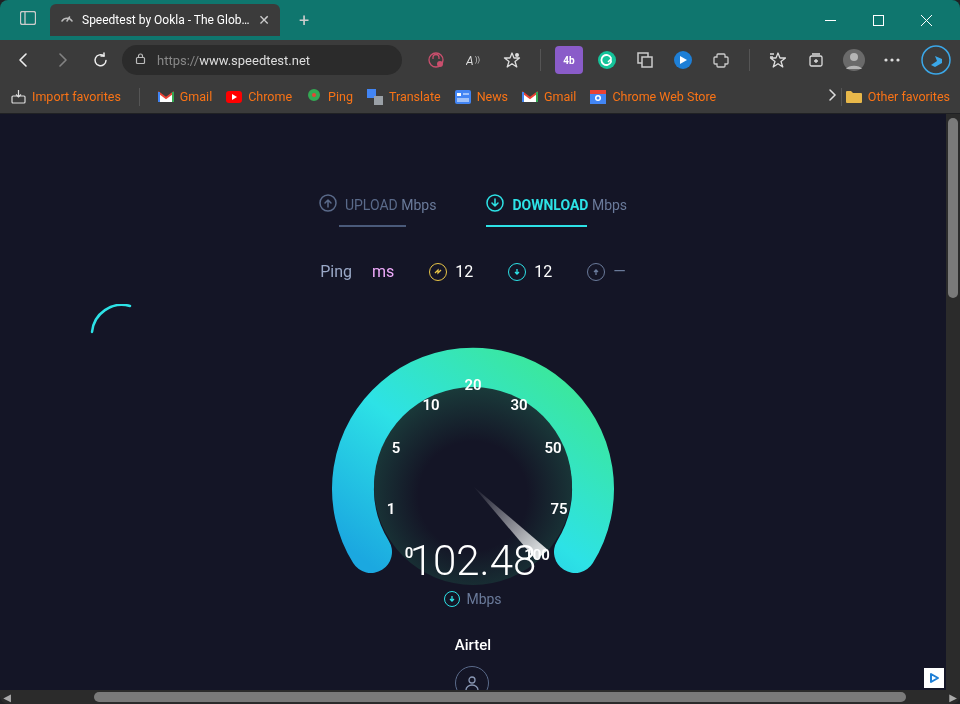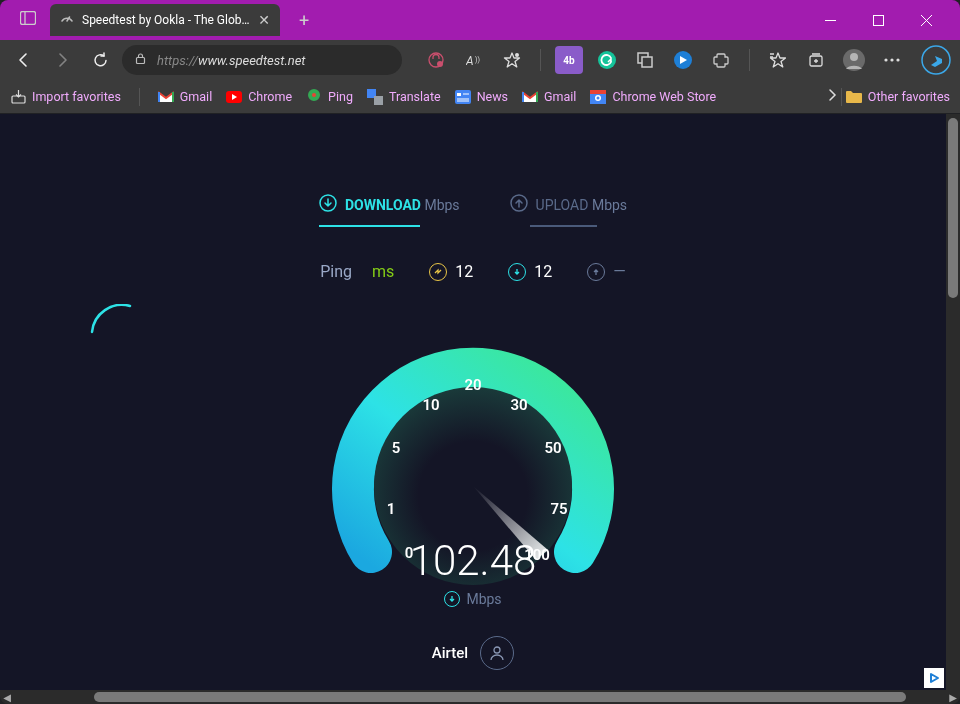--- a/index.html
+++ b/index.html
@@ -1,62 +1,62 @@
 <!DOCTYPE html>
 <html><head>
 <meta charset="utf-8">
 <style>
 * { margin: 0; padding: 0; box-sizing: border-box; font-family: -apple-system, BlinkMacSystemFont, "Segoe UI", Roboto, sans-serif; }
 body { width: 960px; height: 704px; background: #202124; color: #fff; overflow: hidden; border-radius: 8px; position: relative; }
-.titlebar { height: 40px; display: flex; align-items: center; background: #a21caf; }
+.titlebar { height: 40px; display: flex; align-items: center; background: #0f766e; }
 .tab-strip { display: flex; align-items: center; margin-left: 50px; }
 .tablist-icon { width: 36px; height: 36px; display: flex; align-items: center; justify-content: center; position:absolute; left:12px; top:2px;}
 .tab { background: #3b3b3b; height: 32px; display: flex; align-items: center; padding: 0 10px; border-radius: 6px 6px 0 0; gap: 8px; width: 230px; }
 .tab-title { font-size: 12px; color: #fff; white-space: nowrap; overflow: hidden; text-overflow: ellipsis; flex:1; }
 .tab-close { font-size: 14px; color: #ccc; }
 .newtab { margin-left: 10px; color: #ccc; font-size: 18px; width:28px; height:28px; display:flex; align-items:center; justify-content:center; }
 .win-controls { margin-left: auto; display: flex; gap: 12px; padding: 0 16px; }
 .win-btn { width: 36px; height: 30px; display: flex; align-items: center; justify-content: center; color: #fff; }
 .toolbar { height: 40px; display: flex; align-items: center; background: #3b3b3b; padding: 0 8px; gap: 6px; }
 .tbtn { width: 32px; height: 32px; display: flex; align-items: center; justify-content: center; color: #ccc; border-radius:4px; }
-.addr { flex: 0 0 auto; width: 280px; height: 30px; background: #2b2b2b; border-radius: 15px; display: flex; align-items: center; padding: 3px 12px; gap: 10px; font-size: 13px; color: #ddd; font-style: italic; }
+.addr { flex: 0 0 auto; width: 280px; height: 30px; background: #2b2b2b; border-radius: 15px; display: flex; align-items: center; padding: 3px 12px; gap: 10px; font-size: 13px; color: #ddd; }
 .addr .url-prefix { color: #888; }
 .tool-spacer { flex: 1; }
 .ext-row { display:flex; gap:10px; align-items:center; }
 .ext { width:28px; height:28px; display:flex; align-items:center; justify-content:center; border-radius:4px; }
 .ext svg { display:block; }
 .sep { width:1px; height:22px; background:#555; margin:0 4px; }
 .bing { width:32px;height:32px; border-radius:50%; display:flex;align-items:center;justify-content:center; margin-left:4px; }
 .bookmarks { height: 34px; display: flex; align-items: center; background: #3b3b3b; padding: 0 10px; gap: 14px; border-bottom: 1px solid #202124; font-size: 12.5px; }
-.bm { display: flex; align-items: center; gap: 6px; color: #f0abfc; }
+.bm { display: flex; align-items: center; gap: 6px; color: #f97316; }
 .bm-icon { width:16px; height:16px; display:flex; align-items:center; justify-content:center; }
 .bm-right { margin-left: auto; display:flex; align-items:center; gap:0; }
 .content { position: absolute; top: 114px; left: 0; right: 14px; bottom: 14px; background: #141526; overflow:hidden; }
 .tabsrow { display: flex; justify-content: center; gap: 50px; margin-top: 80px; }
 .stab { display: flex; align-items: center; gap: 8px; font-size: 14px; position:relative; padding-bottom:12px; }
 .stab.active { color: #2de2e6; }
 .stab.inactive { color: #5a6a8a; }
 .stab .underline { position:absolute; bottom:0; left:0; right:40px; height:2px; background:#2de2e6; }
 .stab.inactive .underline { background:#4a5a7a; left:20px; right:30px; }
 .unit { color: #6a7a9a; font-weight:normal; }
 .pingrow { display: flex; justify-content: center; gap: 35px; margin-top: 35px; font-size: 16px; }
 .ping-label { color: #9aa8c7; }
-.ping-ms { color: #84cc16; }
+.ping-ms { color: #f0abfc; }
 .ping-stat { display:flex; align-items:center; gap:8px; color:#fff; }
 .ping-ic { width:18px; height:18px; border:1.5px solid; border-radius:50%; display:flex; align-items:center; justify-content:center; font-size:10px; }
 .ic-yellow { border-color:#e8c547; color:#e8c547; }
 .ic-teal { border-color:#2de2e6; color:#2de2e6; }
 .ic-gray { border-color:#6a7a9a; color:#6a7a9a; }
 .gauge-wrap { position: relative; width: 300px; height: 280px; margin: 55px auto 0; text-align:center; }
 .gauge-wrap svg { display:block; margin:0 auto; }
 .speed-val { font-size: 42px; font-weight: 300; color: #fff; margin-top:-60px; position:relative; }
 .speed-unit { font-size: 14px; color: #6a7a9a; margin-top: 6px; display:flex; align-items:center; justify-content:center; gap:6px; }
 .speed-unit-ic { width:16px;height:16px;border:1.5px solid #2de2e6; border-radius:50%; display:flex;align-items:center;justify-content:center; color:#2de2e6; }
 .providers { display:flex; justify-content:center; gap:50px; margin-top:20px; font-size:15px; align-items:center; }
-.prov { display:flex; align-items:center; gap:12px; color:#fff; font-weight:500;}
+.prov { display:flex; align-items:flex-start; gap:12px; color:#fff; font-weight:500;flex-direction:column;}
 .prov-ic { width:34px;height:34px; border:1.5px solid #5a6a8a; border-radius:50%; display:flex;align-items:center;justify-content:center; color:#8a98b5;}
 .top-arc { position:absolute; left:90px; top:190px; }
 .adbadge { position:absolute; right:2px; bottom:2px; width:20px; height:20px; background:#fff; display:flex; align-items:center; justify-content:center; }
 .vscroll { position:absolute; right:0; top:114px; bottom:14px; width:14px; background:#2b2b2b; }
 .vscroll-thumb { position:absolute; top:4px; left:2px; right:2px; height:180px; background:#7a7a7a; border-radius:5px; }
 .hscroll { position:absolute; left:0; right:0; bottom:0; height:14px; background:#2b2b2b; display:flex; align-items:center; }
 .hscroll .arrow { width:14px; text-align:center; color:#aaa; font-size:10px; }
 .hscroll-track { flex:1; position:relative; height:100%; }
 .hscroll-thumb { position:absolute; left:80px; right:40px; top:2px; bottom:2px; background:#7a7a7a; border-radius:5px; }
 </style>
@@ -311,34 +311,34 @@
       </div>
   </div>
 </div>
 
 <div class="content">
   <svg class="top-arc" width="50" height="30">
       <path d="M2 28 A 30 30 0 0 1 40 2" fill="none" stroke="#2de2e6" stroke-width="2.5" stroke-linecap="round"></path>
     </svg>
 
   <div class="tabsrow">
+    <div class="stab inactive">
+      <span><svg width="18" height="18" viewBox="0 0 18 18">
+            <circle cx="9" cy="9" r="8" fill="none" stroke="#5a6a8a" stroke-width="1.5"></circle>
+            <path d="M9 13 V6 M6 9 L9 6 L12 9" fill="none" stroke="#5a6a8a" stroke-width="1.5" stroke-linecap="round" stroke-linejoin="round"></path>
+          </svg></span>
+      <span><span>UPLOAD</span> <span class="unit">Mbps</span></span>
+      <div class="underline"></div>
+    </div>
     <div class="stab active">
       <span><svg width="18" height="18" viewBox="0 0 18 18">
             <circle cx="9" cy="9" r="8" fill="none" stroke="#2de2e6" stroke-width="1.5"></circle>
             <path d="M9 5 V12 M6 9 L9 12 L12 9" fill="none" stroke="#2de2e6" stroke-width="1.5" stroke-linecap="round" stroke-linejoin="round"></path>
           </svg></span>
       <span><b>DOWNLOAD</b> <span class="unit">Mbps</span></span>
-      <div class="underline"></div>
-    </div>
-    <div class="stab inactive">
-      <span><svg width="18" height="18" viewBox="0 0 18 18">
-            <circle cx="9" cy="9" r="8" fill="none" stroke="#5a6a8a" stroke-width="1.5"></circle>
-            <path d="M9 13 V6 M6 9 L9 6 L12 9" fill="none" stroke="#5a6a8a" stroke-width="1.5" stroke-linecap="round" stroke-linejoin="round"></path>
-          </svg></span>
-      <span><span>UPLOAD</span> <span class="unit">Mbps</span></span>
       <div class="underline"></div>
     </div>
   </div>
 
   <div class="pingrow">
     <div class="ping-stat"><span class="ping-label">Ping</span>&nbsp;<span class="ping-ms">ms</span></div>
     <div class="ping-stat">
         <span class="ping-ic ic-yellow">
           <svg width="8" height="8" viewBox="0 0 8 8">
             <path d="M1 5 L4 2 L4 5 L7 2" fill="none" stroke="#e8c547" stroke-width="1.3"></path>

